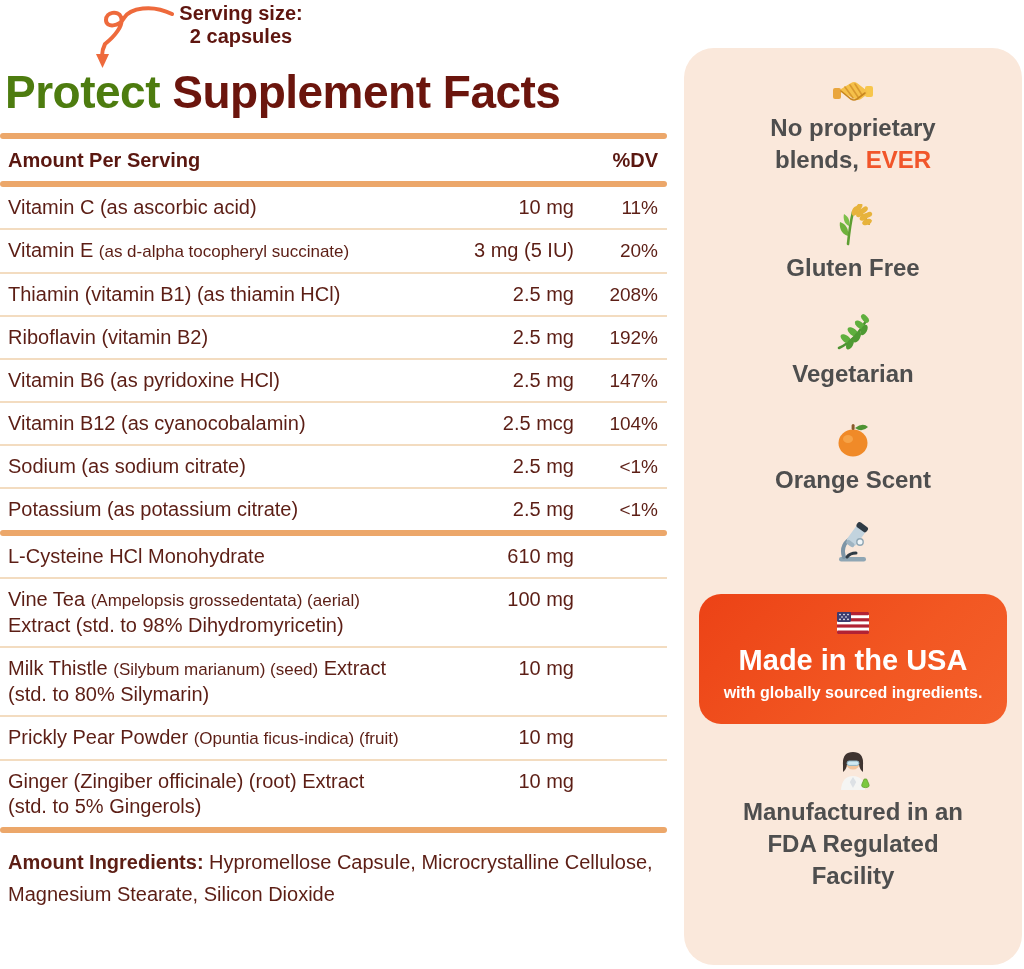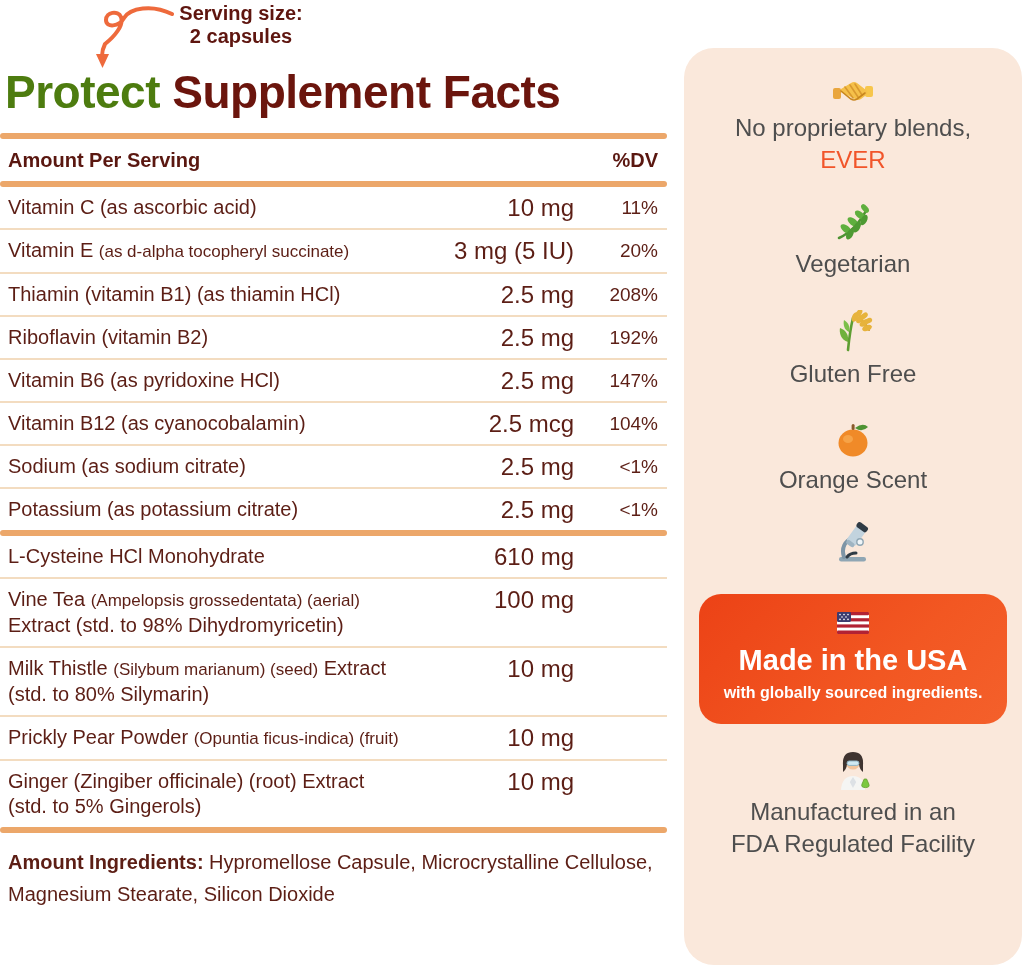--- a/index.html
+++ b/index.html
@@ -33,40 +33,40 @@
 
   .thead {
     display:flex; justify-content:space-between; align-items:center;
     padding:10px 9px 9px 8px;
     font-size:20px; font-weight:700; color:#5A1710;
   }
 
   .row { display:flex; align-items:flex-start; padding:8px 9px 8px 8px; }
   .row .name { flex:1 1 auto; font-size:20px; color:#5C1E15; line-height:25px; padding-right:6px; }
   .row .name .sm { font-size:17px; }
-  .row .amt { flex:0 0 auto; white-space:nowrap; text-align:right; font-size:24px; line-height:25px; color:#5C1E15; }
+  .row .amt { flex:0 0 auto; white-space:nowrap; text-align:right; font-size:20px; line-height:25px; color:#5C1E15; }
   .row .dv  { flex:0 0 84px; text-align:right; font-size:19px; line-height:25px; color:#5C1E15; }
 
   .other-ing {
     padding:13px 8px 0 8px;
     font-size:20px; line-height:32px; color:#5C1E15;
   }
   .other-ing b { font-weight:700; }
 
   
   .sidebar {
     position:absolute; left:684px; top:48px; width:338px; height:917px;
     background:#FAE8DB; border-radius:30px;
     display:flex; flex-direction:column; align-items:center;
     padding-top:30px;
   }
   .badge { display:flex; flex-direction:column; align-items:center; }
   .badge .blabel {
     margin-top:6px; width:256px; text-align:center;
-    font-size:24px; font-weight:400; line-height:32px; color:#4E4E4E;
+    font-size:24px; font-weight:700; line-height:32px; color:#4E4E4E;
   }
   .blabel .accent { color:#F1552A; }
 
   .usa-box {
     width:308px; border-radius:22px;
     background:linear-gradient(135deg,#EC4216 0%, #F25722 60%, #F4602B 100%);
     display:flex; flex-direction:column; align-items:center;
     padding:18px 10px 20px 10px;
     color:#ffffff;
   }
@@ -190,38 +190,20 @@
 
   <div class="badge mb28">
     <svg width="40" height="28" viewBox="0 0 40 28">
       <rect x="0" y="10" width="8" height="11" rx="2" fill="#E9A63E"></rect>
       <rect x="32" y="8" width="8" height="11" rx="2" fill="#F7C64C"></rect>
       <path d="M8 11 L18 5 q3 -2 6 0 l9 7 q3 3 -1 6 l-4 3 q-3 2 -6 0 L8 14 Z" fill="#F5C04A"></path>
       <path d="M12 9 L20 20 M17 7 L25 19 M22 6 L29 17" stroke="#D9992F" stroke-width="1.6" stroke-linecap="round"></path>
       <path d="M8 13 l10 8 q3 2 6 0 l8 -6" fill="none" stroke="#C8861F" stroke-width="1.6" stroke-linecap="round"></path>
     </svg>
     <div class="blabel"><span>No proprietary blends, </span><span class="accent">EVER</span></div>
-  </div>
-
-  <div class="badge mb30">
-    <svg width="38" height="38" viewBox="0 0 38 38">
-      <path d="M5 34 C14 30 25 20 33 5" fill="none" stroke="#4E9333" stroke-width="2.6" stroke-linecap="round"></path>
-      <g fill="#5FAF3E">
-        <ellipse cx="12" cy="25" rx="3.4" ry="6.4" transform="rotate(-52 12 25)"></ellipse>
-        <ellipse cx="19" cy="18" rx="3.4" ry="6.4" transform="rotate(-52 19 18)"></ellipse>
-        <ellipse cx="26" cy="11" rx="3.2" ry="6" transform="rotate(-52 26 11)"></ellipse>
-        <ellipse cx="31" cy="4.5" rx="2.8" ry="5" transform="rotate(-40 31 4.5)"></ellipse>
-      </g>
-      <g fill="#4E9A33">
-        <ellipse cx="16" cy="30" rx="3.2" ry="6" transform="rotate(28 16 30)"></ellipse>
-        <ellipse cx="23" cy="23" rx="3.2" ry="6" transform="rotate(28 23 23)"></ellipse>
-        <ellipse cx="30" cy="16" rx="3" ry="5.6" transform="rotate(28 30 16)"></ellipse>
-      </g>
-    </svg>
-    <div class="blabel">Vegetarian</div>
   </div>
 
   <div class="badge mb30">
     <svg width="40" height="42" viewBox="0 0 40 42">
       <path d="M15 40 C16 30 17 20 20 8" fill="none" stroke="#5E9E32" stroke-width="2.6" stroke-linecap="round"></path>
       <path d="M15 32 C8 30 6 23 7 18 C13 20 16 25 15 32 Z" fill="#6FB13C"></path>
       <path d="M16 22 C11 20 10 14 11 10 C16 13 17 17 16 22 Z" fill="#7CBF49"></path>
       <path d="M20 8 C26 8 33 12 36 20" fill="none" stroke="#C8921F" stroke-width="2" stroke-linecap="round"></path>
       <g fill="#E7B33C">
         <ellipse cx="22" cy="7" rx="3" ry="5" transform="rotate(22 22 7)"></ellipse>
@@ -229,20 +211,38 @@
         <ellipse cx="31" cy="13" rx="3" ry="5" transform="rotate(55 31 13)"></ellipse>
         <ellipse cx="34" cy="18" rx="3" ry="5" transform="rotate(70 34 18)"></ellipse>
         <ellipse cx="26" cy="3" rx="2.6" ry="4.4" transform="rotate(35 26 3)"></ellipse>
         <ellipse cx="31" cy="6" rx="2.6" ry="4.4" transform="rotate(50 31 6)"></ellipse>
         <ellipse cx="35" cy="11" rx="2.6" ry="4.4" transform="rotate(65 35 11)"></ellipse>
       </g>
     </svg>
     <div class="blabel">Gluten Free</div>
   </div>
 
+  <div class="badge mb30">
+    <svg width="38" height="38" viewBox="0 0 38 38">
+      <path d="M5 34 C14 30 25 20 33 5" fill="none" stroke="#4E9333" stroke-width="2.6" stroke-linecap="round"></path>
+      <g fill="#5FAF3E">
+        <ellipse cx="12" cy="25" rx="3.4" ry="6.4" transform="rotate(-52 12 25)"></ellipse>
+        <ellipse cx="19" cy="18" rx="3.4" ry="6.4" transform="rotate(-52 19 18)"></ellipse>
+        <ellipse cx="26" cy="11" rx="3.2" ry="6" transform="rotate(-52 26 11)"></ellipse>
+        <ellipse cx="31" cy="4.5" rx="2.8" ry="5" transform="rotate(-40 31 4.5)"></ellipse>
+      </g>
+      <g fill="#4E9A33">
+        <ellipse cx="16" cy="30" rx="3.2" ry="6" transform="rotate(28 16 30)"></ellipse>
+        <ellipse cx="23" cy="23" rx="3.2" ry="6" transform="rotate(28 23 23)"></ellipse>
+        <ellipse cx="30" cy="16" rx="3" ry="5.6" transform="rotate(28 30 16)"></ellipse>
+      </g>
+    </svg>
+    <div class="blabel">Vegetarian</div>
+  </div>
+
   <div class="badge mb26">
     <svg width="36" height="38" viewBox="0 0 36 38">
       <ellipse cx="18" cy="23" rx="14.5" ry="13.6" fill="#F08A28"></ellipse>
       <ellipse cx="13" cy="19" rx="5" ry="4" fill="#F8A94F" opacity="0.8"></ellipse>
       <rect x="16.6" y="4" width="3" height="6" rx="1.5" fill="#8A5A2B"></rect>
       <path d="M20 8 q8 -6 13 -1 q-6 6 -13 1 Z" fill="#4E9333"></path>
     </svg>
     <div class="blabel">Orange Scent</div>
   </div>
 

